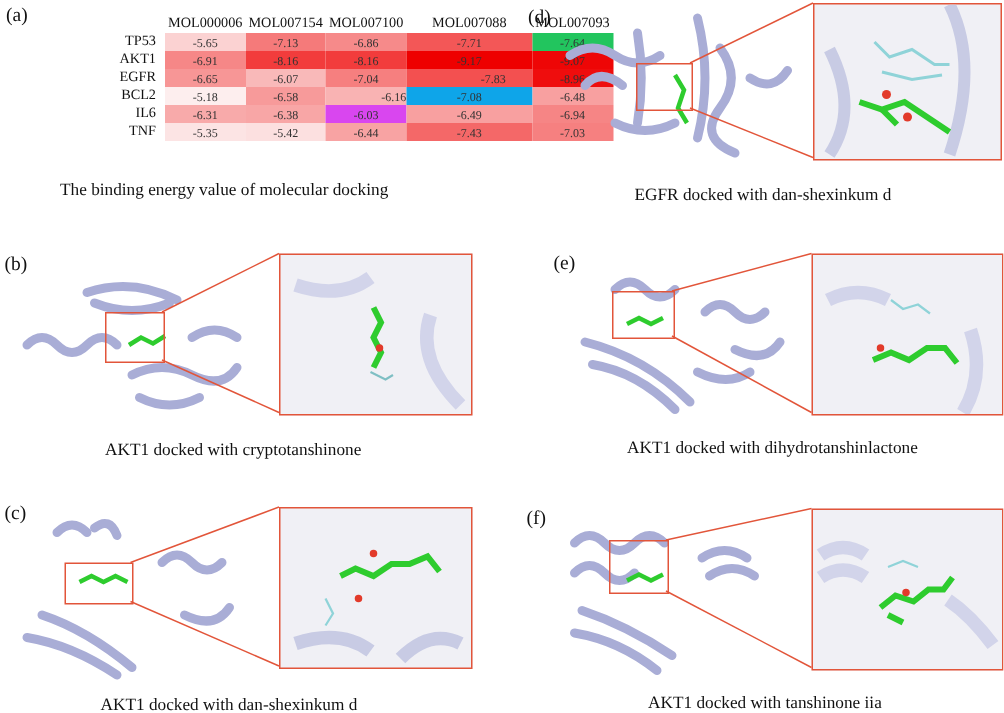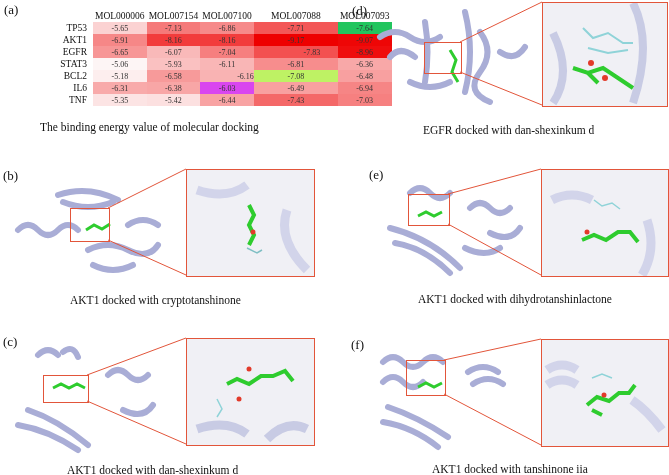--- a/index.html
+++ b/index.html
@@ -1,19 +1,19 @@
 <!DOCTYPE html>
 <html><head>
 <meta charset="utf-8">
 <style>
   html, body { margin: 0; padding: 0; background: #ffffff; }
   body { width: 669px; height: 475px; position: relative; overflow: hidden; font-family: "Liberation Serif", serif; color: #111; }
   .panel-label { position: absolute; font-size: 13px; }
   .caption { position: absolute; font-size: 11.5px; text-align: center; white-space: nowrap; }
-  table.heat { position: absolute; left: 46px; top: 9px; border-collapse: collapse; font-size: 8px; }
+  table.heat { position: absolute; left: 63px; top: 9px; border-collapse: collapse; font-size: 8px; }
   table.heat th { font-weight: normal; font-size: 9.5px; padding: 0 2px; height: 13px; text-align: center; }
   table.heat td.rowh { font-size: 9.5px; text-align: right; padding-right: 6px; width: 40px; }
   table.heat td.cell { width: 52px; height: 11.5px; text-align: center; color: #333; padding: 0; }
   .overview { position: absolute; }
   .zoombox { position: absolute; border: 1.5px solid #e2553a; background: #f0f0f5; overflow: hidden; }
   .selbox { position: absolute; border: 1.2px solid #e2553a; }
   svg.conn { position: absolute; left: 0; top: 0; pointer-events: none; }
 </style>
 </head>
 <body>
@@ -49,33 +49,25 @@
       </tr>
       <tr>
         <td class="rowh">EGFR</td>
         <td class="cell" style="background: rgb(247, 150, 150);">-6.65</td>
         <td class="cell" style="background: rgb(249, 185, 185);">-6.07</td>
         <td class="cell" style="background: rgb(246, 127, 127);">-7.04</td>
         <td class="cell" style="background: rgb(243, 80, 80); padding-left: 32px;">-7.83</td>
         <td class="cell" style="background: rgb(239, 13, 13);">-8.96</td>
       </tr>
       <tr>
-        <td class="rowh">STAT3</td>
-        <td class="cell" style="background: rgb(253, 245, 245);">-5.06</td>
-        <td class="cell" style="background: rgb(250, 193, 193);">-5.93</td>
-        <td class="cell" style="background: rgb(249, 182, 182);">-6.11</td>
-        <td class="cell" style="background: rgb(247, 141, 141);">-6.81</td>
-        <td class="cell" style="background: rgb(248, 168, 168);">-6.36</td>
-      </tr>
-      <tr>
         <td class="rowh">BCL2</td>
         <td class="cell" style="background: rgb(253, 238, 238);">-5.18</td>
         <td class="cell" style="background: rgb(247, 154, 154);">-6.58</td>
         <td class="cell" style="background: rgb(249, 179, 179); text-align: right;">-6.16</td>
-        <td class="cell" style="background: #bef264;">-7.08</td>
+        <td class="cell" style="background: #0ea5e9;">-7.08</td>
         <td class="cell" style="background: rgb(248, 160, 160);">-6.48</td>
       </tr>
       <tr>
         <td class="rowh">IL6</td>
         <td class="cell" style="background: rgb(248, 170, 170);">-6.31</td>
         <td class="cell" style="background: rgb(248, 166, 166);">-6.38</td>
         <td class="cell" style="background: #d946ef;">-6.03</td>
         <td class="cell" style="background: rgb(248, 160, 160);">-6.49</td>
         <td class="cell" style="background: rgb(246, 133, 133);">-6.94</td>
       </tr>

